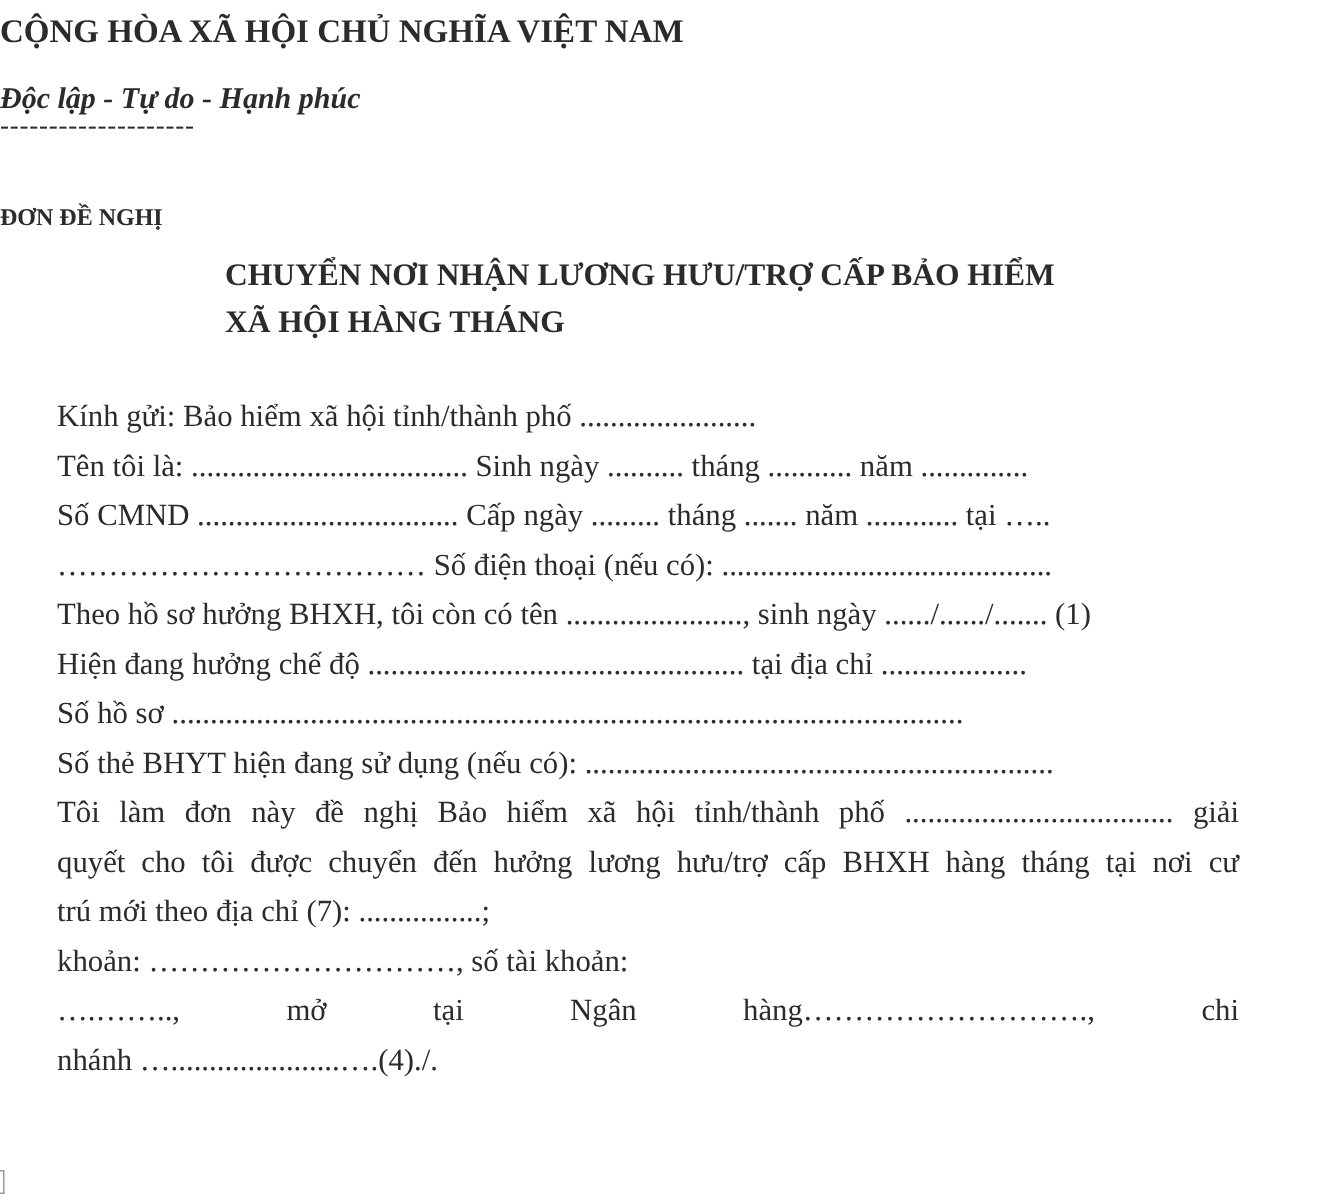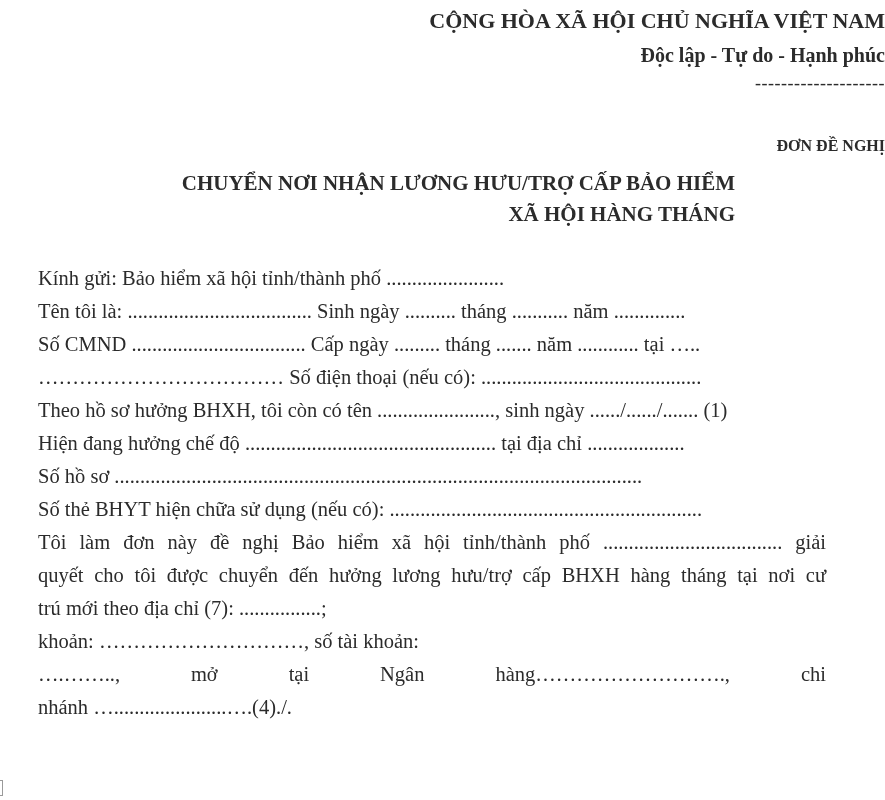--- a/index.html
+++ b/index.html
@@ -12,31 +12,32 @@
       height: 800px;
       position: relative;
       overflow: hidden;
       font-family: "Liberation Serif", "DejaVu Serif", serif;
       color: #2b2b2b;
     }
     .header-block {
       position: absolute;
       left: 0;
       width: 885px;
-      text-align: right;
+      text-align: left;
       font-weight: bold;
     }
     .nation-title {
       top: 8px;
       font-size: 22px;
       letter-spacing: 0px;
     }
     .motto {
-      top: 44px;
+      top: 55px;
       font-size: 20px;
+      font-style: italic;
     }
     .divider {
       top: 73px;
       font-size: 18px;
       font-weight: normal;
       letter-spacing: 0.5px;
     }
     .doc-title {
       top: 137px;
       font-size: 16px;
@@ -95,21 +96,21 @@
 <div class="body-lines">
   <div class="line">
     <span class="bold">Kính gửi:</span><span> Bảo hiểm xã hội tỉnh/thành phố .......................</span>
   </div>
   <div class="line">Tên tôi là: .................................... Sinh ngày .......... tháng ........... năm ..............</div>
   <div class="line">Số CMND .................................. Cấp ngày ......... tháng ....... năm ............ tại …..</div>
   <div class="line">……………………………… Số điện thoại (nếu có): ...........................................</div>
   <div class="line">Theo hồ sơ hưởng BHXH, tôi còn có tên ......................., sinh ngày ....../....../....... (1)</div>
   <div class="line">Hiện đang hưởng chế độ ................................................. tại địa chỉ ...................</div>
   <div class="line">Số hồ sơ .......................................................................................................</div>
-  <div class="line">Số thẻ BHYT hiện chữa sử dụng (nếu có): .............................................................</div>
+  <div class="line">Số thẻ BHYT hiện đang sử dụng (nếu có): .............................................................</div>
   <div class="line justify">Tôi làm đơn này đề nghị Bảo hiểm xã hội tỉnh/thành phố ................................... giải</div>
   <div class="line justify">quyết cho tôi được chuyển đến hưởng lương hưu/trợ cấp BHXH hàng tháng tại nơi cư</div>
   <div class="line">trú mới theo địa chỉ (7): ................;</div>
   <div class="line">khoản: …………………………, số tài khoản:</div>
   <div class="line spread">
     <span>….……..,</span>
     <span>mở</span>
     <span>tại</span>
     <span>Ngân</span>
     <span>hàng……………………….,</span>

